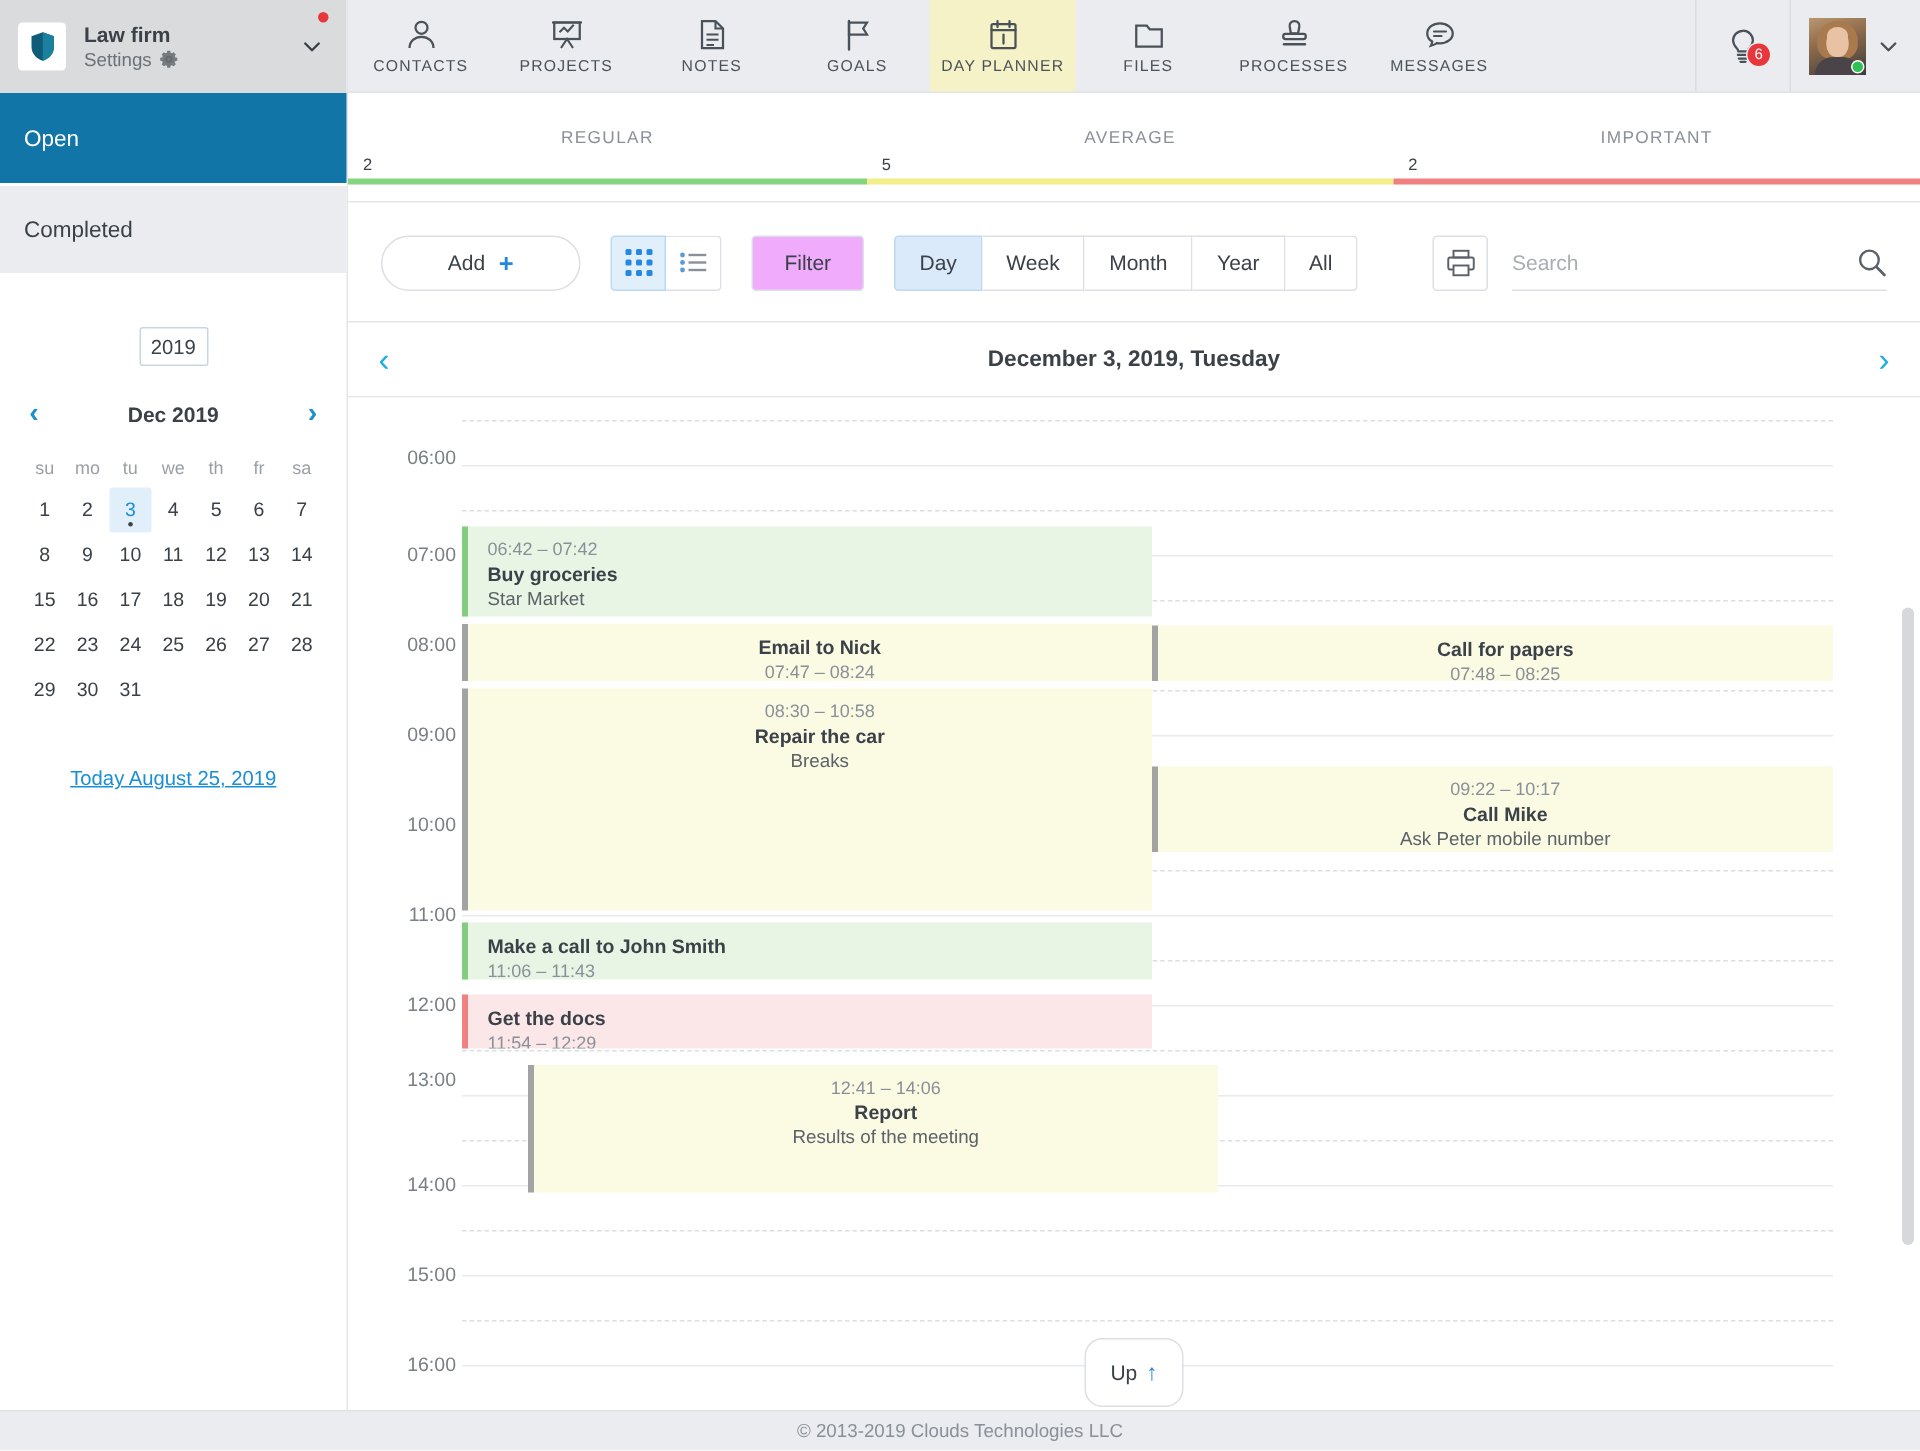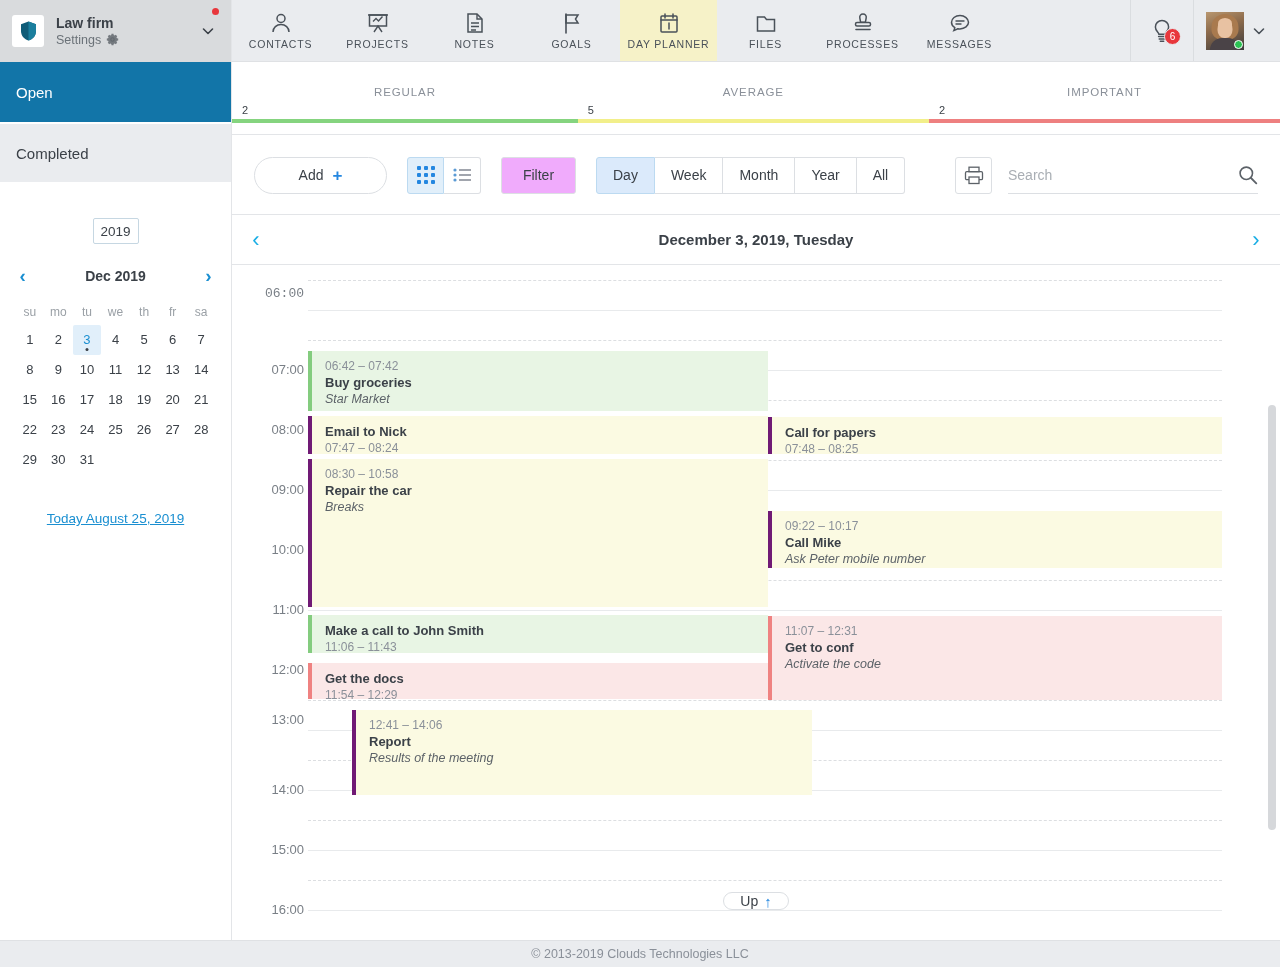--- a/index.html
+++ b/index.html
@@ -239,29 +239,29 @@
   .tlabel {
     position: absolute; left: 18px; width: 54px; text-align: right;
     font-size: 13px; color: #797f86; transform: translateY(-8px);
   }
   .evt {
     position: absolute; overflow: hidden;
     padding: 7px 0 0 13px; cursor: pointer;
   }
   .evt .etime { font-size: 12px; color: #8a9099; line-height: 16px; }
   .evt .etitle { font-size: 13px; font-weight: bold; color: #3b4148; line-height: 17px; }
-  .evt .edesc { font-size: 12.5px; color: #5a6views; line-height: 17px; font-style: italic; }
+  .evt .edesc { font-size: 12.5px; color: #5a6views; line-height: 17px; }
   .evt .edesc { color: #5c6268; }
   .evt.green { background: #e8f5e4; border-left: 4px solid #84cc7f; }
-  .evt.yellow { background: #fbfae2; border-left: 4px solid #701a75; }
+  .evt.yellow { background: #fbfae2; border-left: 4px solid #a3a3a3; text-align: center; }
   .evt.red { background: #fbe7e7; border-left: 4px solid #ef8281; }
 
   .upbtn {
     position: absolute; left: 50%; transform: translateX(-50%);
-    width: 66px; height: 18px; border: 1px solid #dcdfe3; border-radius: 12px;
+    width: 66px; height: 46px; border: 1px solid #dcdfe3; border-radius: 12px;
     background: #fff; display: flex; align-items: center; justify-content: center;
     gap: 6px; font-size: 14px; color: #3b4148; cursor: pointer; z-index: 5;
   }
   .upbtn .uparrow { color: #2487e0; font-size: 15px; line-height: 1; }
 
   .vscroll {
     position: absolute; right: 4px; top: 140px; width: 8px; height: 425px;
     background: #d6d8db; border-radius: 4px; cursor: pointer;
   }
 
@@ -543,21 +543,21 @@
         <div class="hline dash" style="top: 135px;"></div>
         <div class="hline dash" style="top: 195px;"></div>
         <div class="hline dash" style="top: 255px;"></div>
         <div class="hline dash" style="top: 315px;"></div>
         <div class="hline dash" style="top: 375px;"></div>
         <div class="hline dash" style="top: 435px;"></div>
         <div class="hline dash" style="top: 495px;"></div>
         <div class="hline dash" style="top: 555px;"></div>
         <div class="hline dash" style="top: 615px;"></div>
         <div class="hline" style="top: 45px;"></div>
-        <div class="tlabel" style="top: 29px; font-family: Liberation Mono, monospace;">06:00</div>
+        <div class="tlabel" style="top: 40px;">06:00</div>
         <div class="hline" style="top: 105px;"></div>
         <div class="tlabel" style="top: 105px;">07:00</div>
         <div class="hline" style="top: 165px;"></div>
         <div class="tlabel" style="top: 165px;">08:00</div>
         <div class="hline" style="top: 225px;"></div>
         <div class="tlabel" style="top: 225px;">09:00</div>
         <div class="hline" style="top: 285px;"></div>
         <div class="tlabel" style="top: 285px;">10:00</div>
         <div class="hline" style="top: 345px;"></div>
         <div class="tlabel" style="top: 345px;">11:00</div>
@@ -591,25 +591,20 @@
         </div>
         <div class="evt yellow" style="left: 536px; width: 454px; top: 246px; height: 57px;">
           <div class="etime">09:22 – 10:17</div>
           <div class="etitle">Call Mike</div>
           <div class="edesc">Ask Peter mobile number</div>
         </div>
         <div class="evt green" style="left: 76px; width: 460px; top: 350px; height: 38px;">
           <div class="etitle">Make a call to John Smith</div>
           <div class="etime">11:06 – 11:43</div>
         </div>
-        <div class="evt red" style="left: 536px; width: 454px; top: 351px; height: 84px;">
-          <div class="etime">11:07 – 12:31</div>
-          <div class="etitle">Get to conf</div>
-          <div class="edesc">Activate the code</div>
-        </div>
         <div class="evt red" style="left: 76px; width: 460px; top: 398px; height: 36px;">
           <div class="etitle">Get the docs</div>
           <div class="etime">11:54 – 12:29</div>
         </div>
         <div class="evt yellow" style="left: 76px; width: 460px; top: 445px; height: 85px; margin-left: 44px;">
           <div class="etime">12:41 – 14:06</div>
           <div class="etitle">Report</div>
           <div class="edesc">Results of the meeting</div>
         </div>
       </div>

